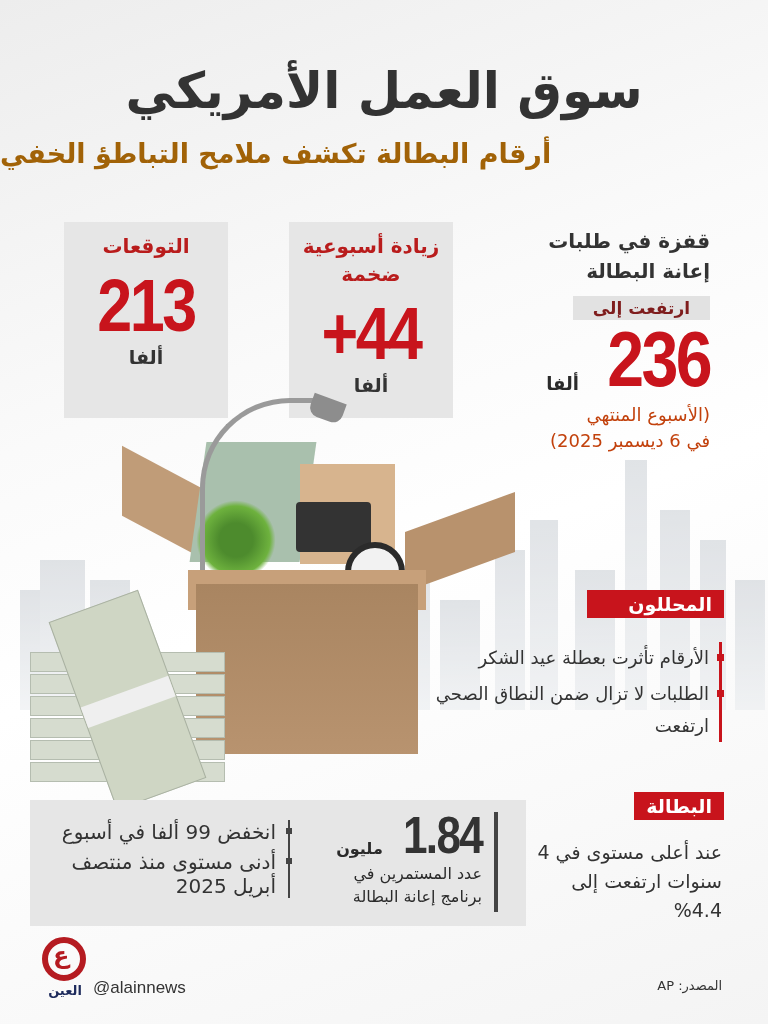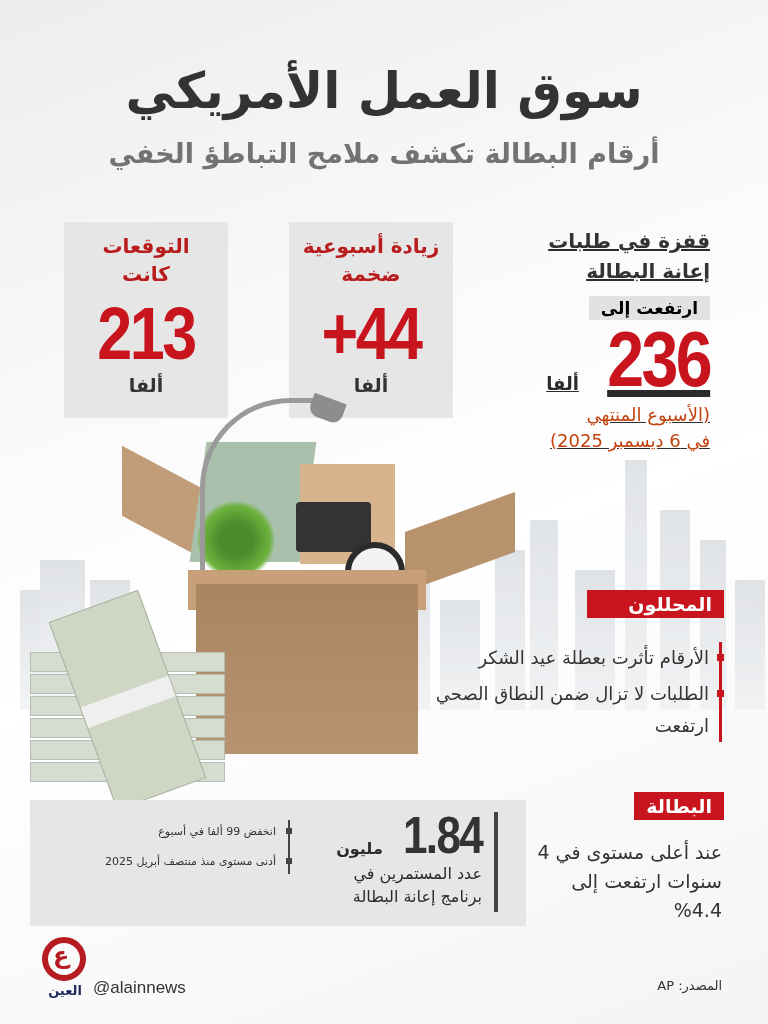--- a/index.html
+++ b/index.html
@@ -16,37 +16,37 @@
       linear-gradient(160deg, #ededed 0%, #fafafa 35%, #ffffff 55%, #f4f4f4 100%);
   }
   
   .title {
     position: absolute; top: 62px; left: 0; right: 0;
     text-align: center; font-size: 50px; font-weight: bold; color: #333;
     letter-spacing: 0px;
   }
   .subtitle {
     position: absolute; top: 138px; left: 0; right: 0;
-    text-align: center; font-size: 27px; font-weight: bold; color: #737373;
+    text-align: left; font-size: 27px; font-weight: bold; color: #a16207;
   }
   
   .stat-box {
     position: absolute; top: 222px; width: 164px; height: 196px;
     background: #e6e6e6; text-align: center;
   }
   .stat-box .label { font-size: 20px; font-weight: bold; color: #b91c1c; line-height: 28px; margin-top: 10px; }
   .stat-box .big { font-family: "Liberation Sans", sans-serif; font-size: 74px; font-weight: bold; color: #c8141c; line-height: 80px; margin-top: 6px; letter-spacing: -3px; transform: scaleX(0.85); }
   .stat-box .unit { font-size: 19px; font-weight: bold; color: #333; margin-top: 0px; }
   #box-expect { left: 64px; }
   #box-weekly { left: 289px; }
 
   
-  .claims { position: absolute; right: 58px; top: 226px; width: 220px; text-align: right; text-decoration: underline; }
+  .claims { position: absolute; right: 58px; top: 226px; width: 220px; text-align: right; }
   .claims .head { font-size: 20px; font-weight: bold; line-height: 30px; color: #333; }
-  .claims .rose-tag { display: inline-block; background: #e2e2e2; font-size: 17px; font-weight: bold; padding: 2px 12px; margin-top: 10px; color: #000000; }
+  .claims .rose-tag { display: inline-block; background: #e2e2e2; font-size: 17px; font-weight: bold; padding: 2px 20px; margin-top: 10px; color: #7f1d1d; }
   .claims .num-row { display: flex; flex-direction: row; align-items: flex-end; justify-content: flex-start; gap: 10px; margin-top: 0px; }
   .claims .big { font-family: "Liberation Sans", sans-serif; font-size: 78px; font-weight: bold; color: #c8141c; line-height: 78px; letter-spacing: -3px; transform: scaleX(0.85); transform-origin: right; }
   .claims .unit { font-size: 18px; font-weight: bold; margin-bottom: 4px; }
   .claims .week { font-size: 18px; line-height: 26px; margin-top: 4px; color: #c2410c; }
 
   
   .skyline { position: absolute; left: 0; right: 0; top: 440px; height: 270px; opacity: 0.55; }
   .bld { position: absolute; bottom: 0; background: linear-gradient(#c9ced4, #e9ecef); }
 
   
@@ -80,21 +80,21 @@
   .unemp-text { position: absolute; right: 46px; top: 838px; width: 200px; text-align: right; font-size: 19px; line-height: 29px; color: #333; }
 
   
   .bottom-panel { position: absolute; left: 30px; top: 800px; width: 496px; height: 126px; background: #e6e6e6; }
   .cont { position: absolute; right: 28px; top: 12px; width: 190px; text-align: right; border-right: 4px solid #444; padding-right: 12px; height: 100px; }
   .cont .num-row { display: flex; justify-content: flex-start; align-items: flex-end; gap: 6px; }
   .cont .big { font-family: "Liberation Sans", sans-serif; font-size: 52px; font-weight: bold; color: #333; line-height: 46px; letter-spacing: -2px; transform: scaleX(0.85); transform-origin: right; }
   .cont .unit { font-size: 16px; font-weight: bold; }
   .cont .desc { font-size: 16px; line-height: 23px; margin-top: 4px; }
   .drop { position: absolute; right: 236px; top: 20px; width: 240px; text-align: right; border-right: 2px solid #444; padding-right: 12px; }
-  .drop .item { font-size: 11px; line-height: 24px; color: #333; position: relative; }
+  .drop .item { font-size: 20px; line-height: 24px; color: #333; position: relative; }
   .drop .item::before { content: ""; position: absolute; right: -16px; top: 8px; width: 6px; height: 6px; background: #444; }
   .drop .item + .item { margin-top: 6px; }
 
   
   .logo { position: absolute; left: 40px; top: 937px; width: 50px; height: 64px; }
   .logo-ring { position: absolute; left: 2px; top: 0; width: 44px; height: 44px; border-radius: 50%; border: 6px solid #b51b21; }
   .logo-glyph { position: absolute; left: 13px; top: 4px; font-size: 24px; font-weight: bold; color: #b51b21; }
   .logo-text { position: absolute; left: 0; top: 46px; width: 50px; text-align: center; font-size: 13px; font-weight: bold; color: #1d2a5c; }
   .handle { position: absolute; left: 93px; top: 978px; font-family: "Liberation Sans", sans-serif; font-size: 17px; color: #333; direction: ltr; }
   .source { position: absolute; right: 46px; top: 978px; font-size: 13px; color: #333; }
@@ -117,21 +117,20 @@
   <div class="bld" style="left:660px;width:30px;height:200px"></div>
   <div class="bld" style="left:700px;width:26px;height:170px"></div>
   <div class="bld" style="left:735px;width:30px;height:130px"></div>
 </div>
 
 <div class="title">سوق العمل الأمريكي</div>
 <div class="subtitle">أرقام البطالة تكشف ملامح التباطؤ الخفي</div>
 
 <div class="stat-box" id="box-expect">
   <div class="label">التوقعات</div>
-  <div class="label" style="margin-top:0">كانت</div>
   <div class="big">213</div>
   <div class="unit">ألفا</div>
 </div>
 
 <div class="stat-box" id="box-weekly">
   <div class="label">زيادة أسبوعية</div>
   <div class="label" style="margin-top:0">ضخمة</div>
   <div class="big" style="direction:ltr">+44</div>
   <div class="unit">ألفا</div>
 </div>

